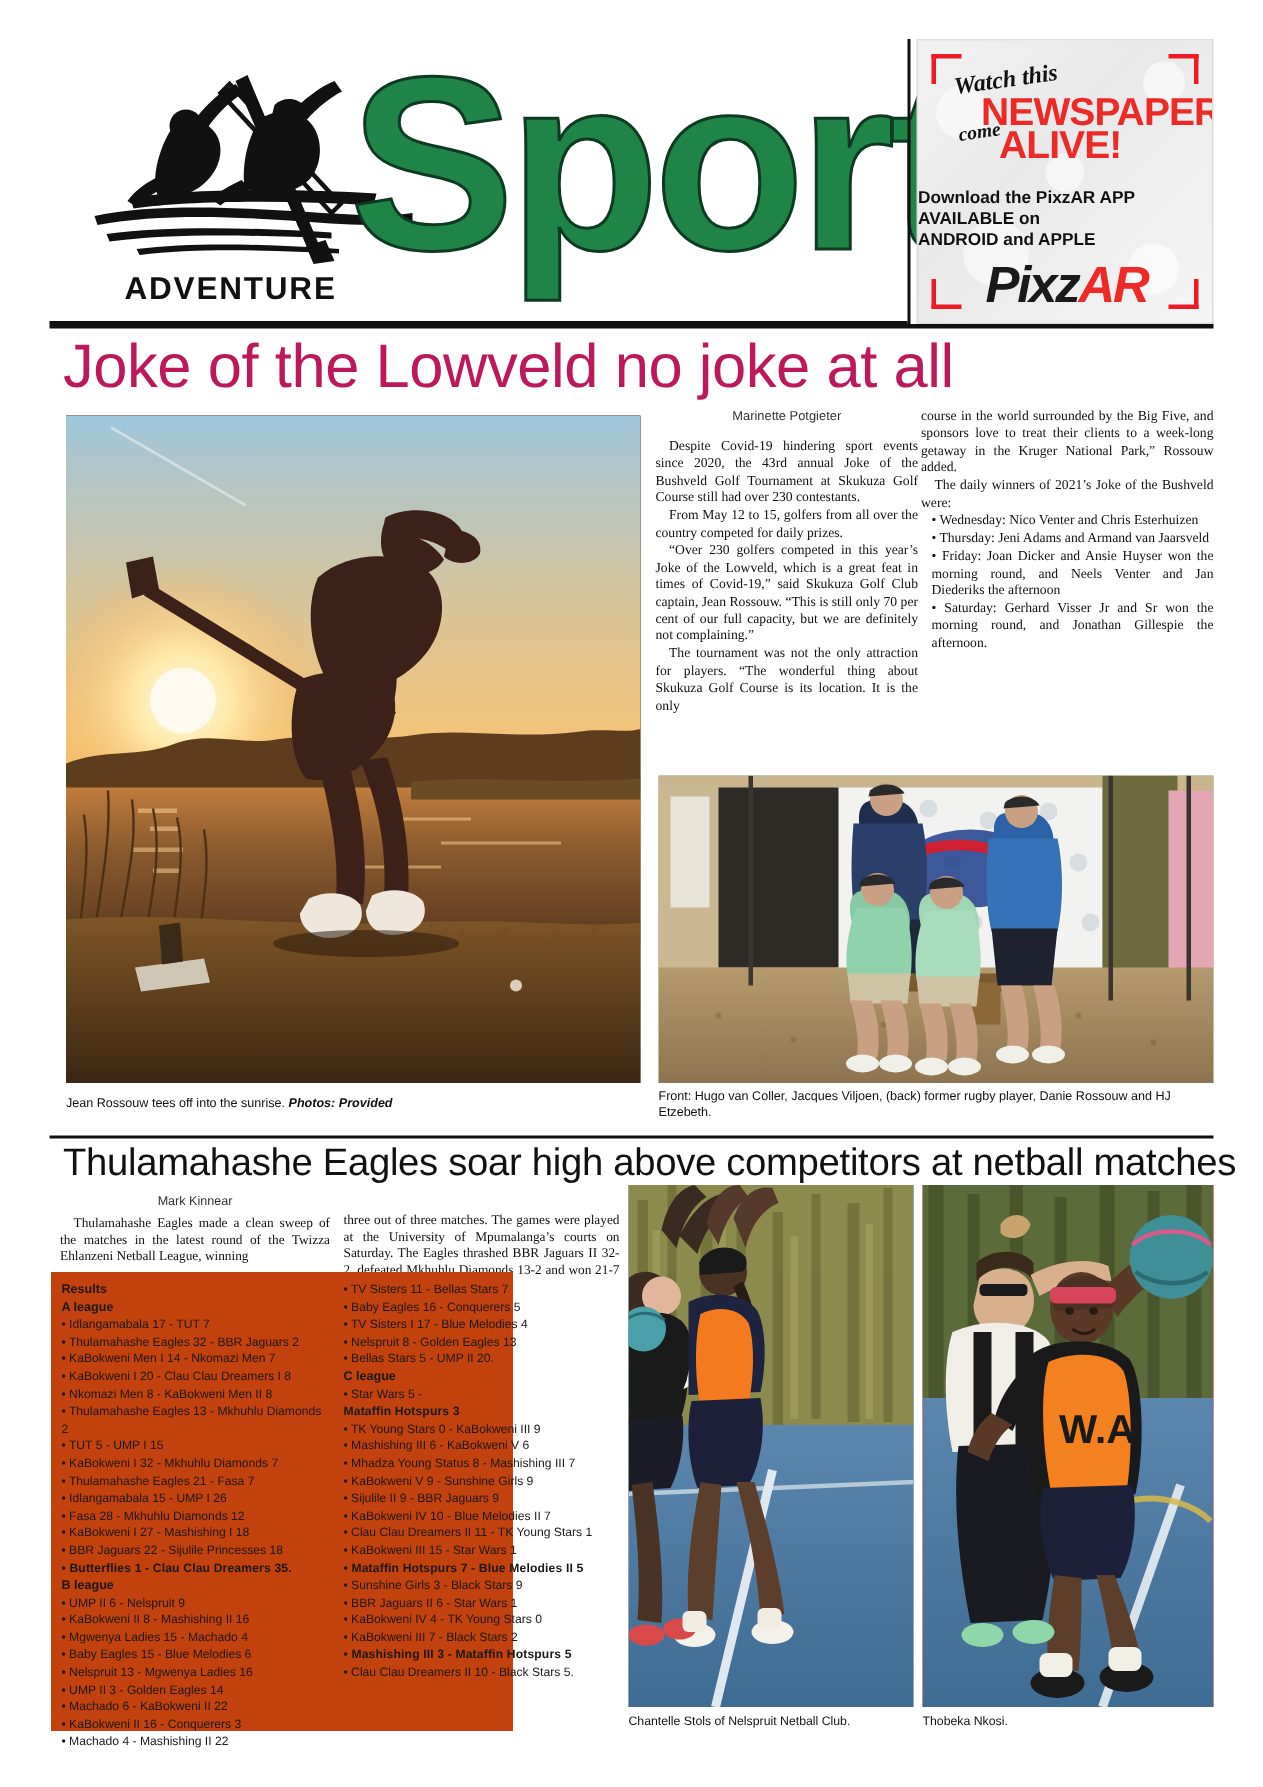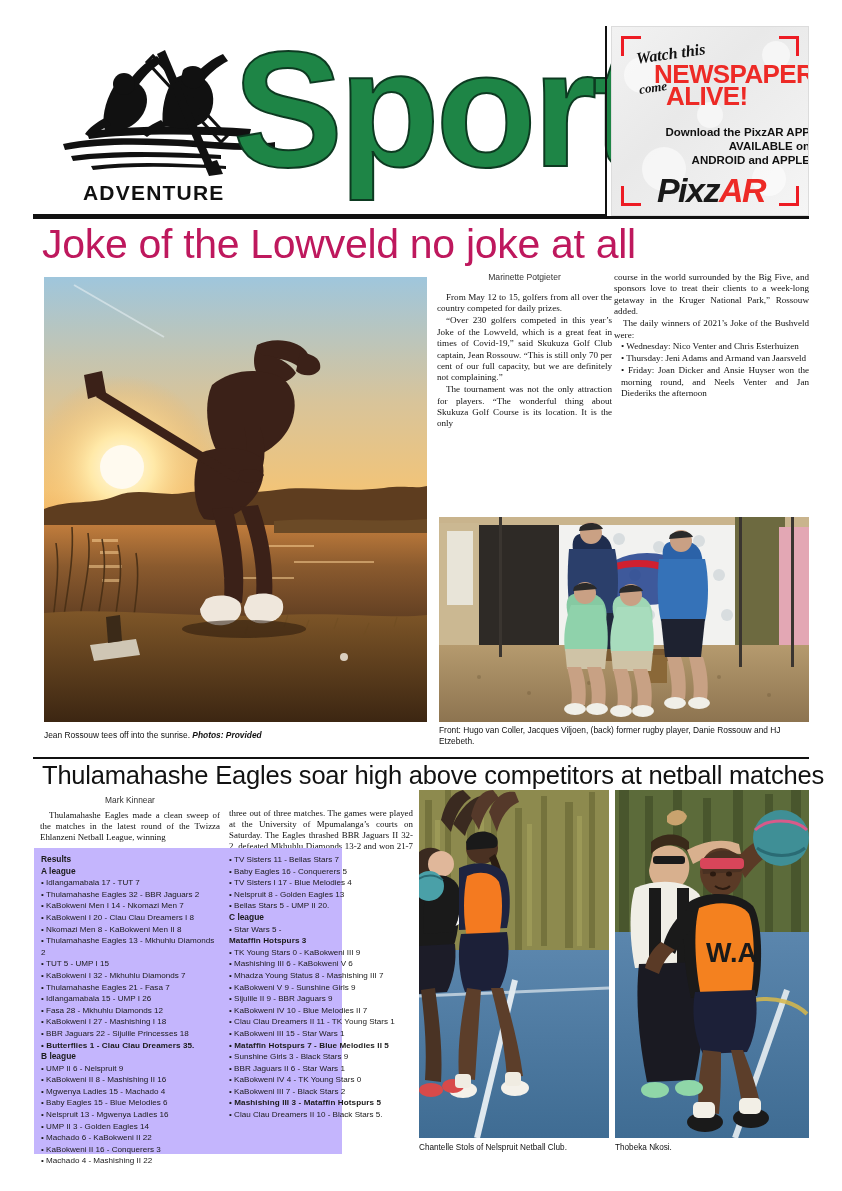--- a/index.html
+++ b/index.html
@@ -68,21 +68,21 @@
     font-family: "Liberation Serif", serif;
     font-style: italic; font-weight: 700; font-size: 13px; color: #111;
     transform: rotate(-8deg);
   }
   .ad-alive {
     position: absolute; left: 54px; top: 54px;
     font-size: 26px; font-weight: 700; color: #ed2a26; letter-spacing: -0.6px;
   }
   .ad-download {
     position: absolute; left: 0; top: 98px; width: 198px;
-    text-align: right; font-size: 11.5px; font-weight: 700; color: #111; line-height: 14px;
+    text-align: left; font-size: 11.5px; font-weight: 700; color: #111; line-height: 14px;
   }
   .ad-logo {
     position: absolute; left: 0; top: 146px; width: 198px; text-align: center;
     font-size: 34px; font-weight: 700; letter-spacing: -1.5px; line-height: 34px; font-style: italic;
   }
   .ad-logo .pixz { color: #1a1a1a; }
   .ad-logo .ar { color: #ed2a26; }
 
   .rule-under-mast {
     position: absolute; left: 33px; top: 216px; width: 776px; height: 2.5px; background: #111;
@@ -163,21 +163,21 @@
     font-family: "Liberation Serif", serif;
     font-size: 8.9px; line-height: 11.1px; color: #111; text-align: justify;
   }
   .nb-intro-a p { text-indent: 9px; }
   .nb-intro-b p { text-indent: 0; }
   .nb-intro-b .bold { font-weight: 400; }
 
   .results-box {
     position: absolute; left: 34px; top: 848px;
     width: 308px; height: 306px;
-    background: #c4b5fd;
+    background: #c2410c;
   }
   .res-col {
     position: absolute; top: 6px; width: 178px;
     font-size: 8.1px; line-height: 11.6px; color: #1a1a1a;
   }
   .res-col.left { left: 7px; }
   .res-col.right { left: 195px; }
   .res-head { font-weight: 700; font-size: 8.4px; }
   .res-item { white-space: normal; }
   .res-item.bold { font-weight: 700; letter-spacing: .1px; }
@@ -380,31 +380,33 @@
     </svg>
   </div>
 
   <div class="cap-golf1">
     <span>Jean Rossouw tees off into the sunrise. </span><b>Photos: Provided</b>
   </div>
 
   <div class="byline1">Marinette Potgieter</div>
 
   <div class="col-a">
+    <p>Despite Covid-19 hindering sport events since 2020, the 43rd annual Joke of the Bushveld Golf Tournament at Skukuza Golf Course still had over 230 contestants.</p>
     <p>From May 12 to 15, golfers from all over the country competed for daily prizes.</p>
     <p>“Over 230 golfers competed in this year’s Joke of the Lowveld, which is a great feat in times of Covid-19,” said Skukuza Golf Club captain, Jean Rossouw. “This is still only 70 per cent of our full capacity, but we are definitely not complaining.”</p>
     <p>The tournament was not the only attraction for players. “The wonderful thing about Skukuza Golf Course is its location. It is the only</p>
   </div>
 
   <div class="col-b">
     <p class="noindent">course in the world surrounded by the Big Five, and sponsors love to treat their clients to a week-long getaway in the Kruger National Park,” Rossouw added.</p>
     <p>The daily winners of 2021’s Joke of the Bushveld were:</p>
     <p class="bullet">• Wednesday: Nico Venter and Chris Esterhuizen</p>
     <p class="bullet">• Thursday: Jeni Adams and Armand van Jaarsveld</p>
     <p class="bullet">• Friday: Joan Dicker and Ansie Huyser won the morning round, and Neels Venter and Jan Diederiks the afternoon</p>
+    <p class="bullet">• Saturday: Gerhard Visser Jr and Sr won the morning round, and Jonathan Gillespie the afternoon.</p>
   </div>
 
   <div class="golf-photo2">
     <svg width="370" height="205" viewBox="0 0 370 205">
       <defs>
         <linearGradient id="gravelG" x1="0" y1="0" x2="0" y2="1">
           <stop offset="0%" stop-color="#b59a6e"></stop>
           <stop offset="100%" stop-color="#8d7450"></stop>
         </linearGradient>
       </defs>

